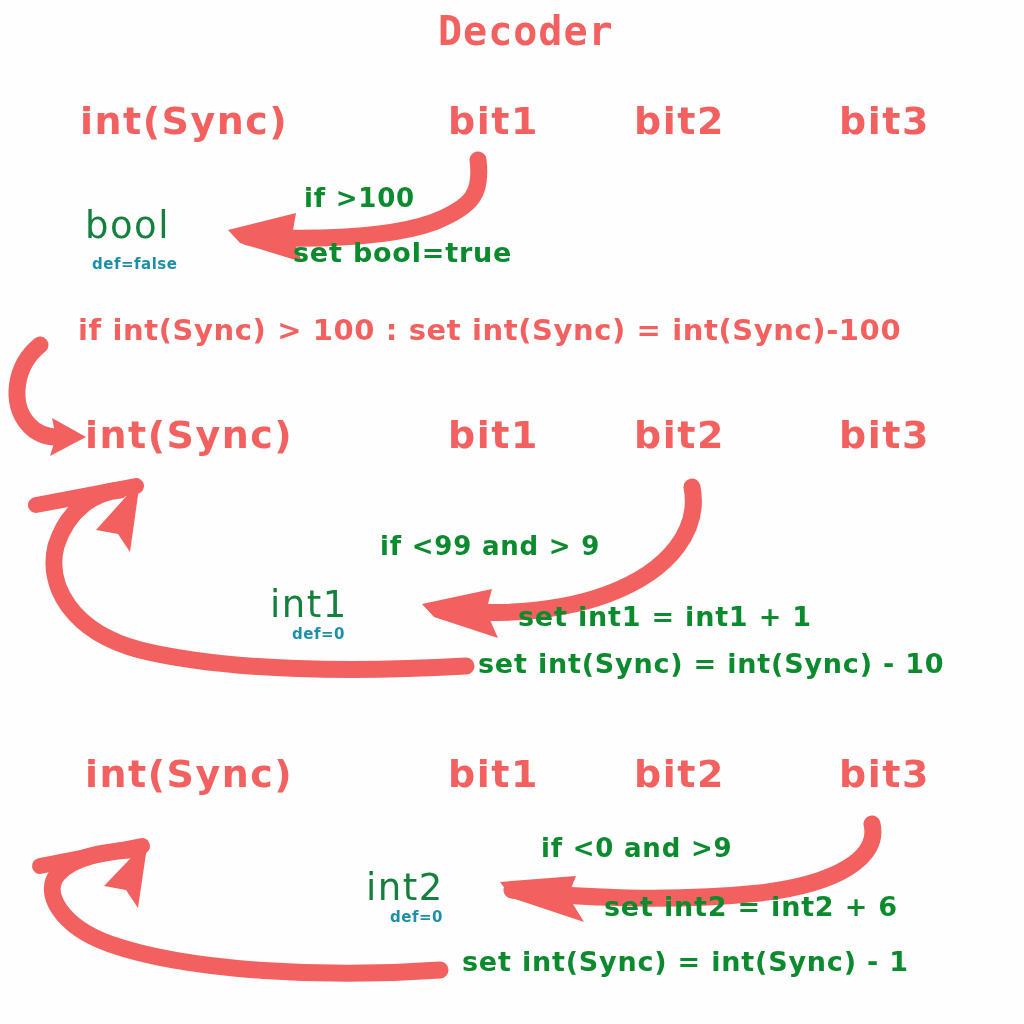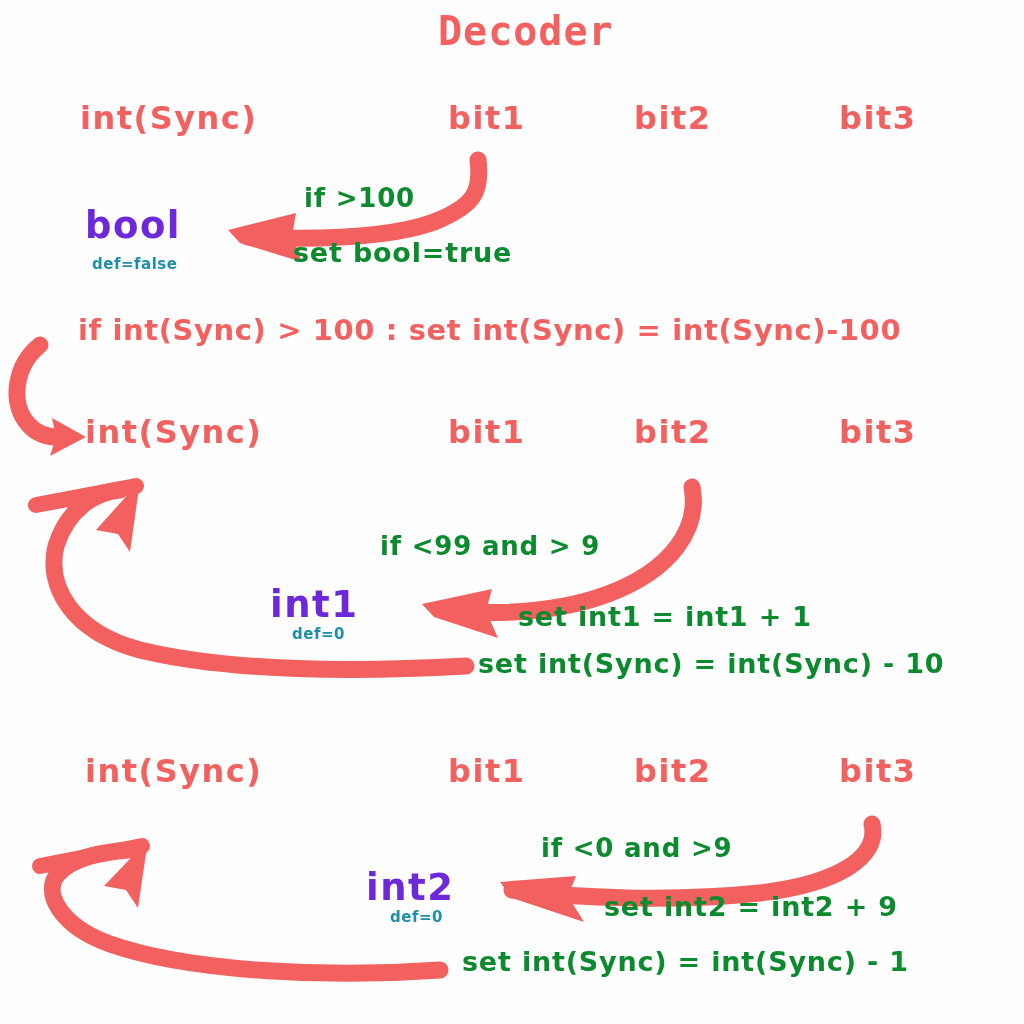--- a/index.html
+++ b/index.html
@@ -23,38 +23,38 @@
     font-family: "DejaVu Sans Mono", monospace;
     color: #f2615f;
     font-size: 40px;
     font-weight: 700;
     letter-spacing: 1px;
     white-space: nowrap;
   }
   .hdr {
     font-family: "DejaVu Sans", sans-serif;
     color: #f2615f;
-    font-size: 32px;
+    font-size: 38px;
     font-weight: 700;
     letter-spacing: 1.5px;
     white-space: nowrap;
   }
   .expr-red {
     font-family: "DejaVu Sans", sans-serif;
     color: #f2615f;
     font-size: 29px;
     font-weight: 600;
     letter-spacing: 0.6px;
     white-space: nowrap;
   }
   .var {
     font-family: "DejaVu Sans", sans-serif;
-    color: #6d28d9;
+    color: #15803d;
     font-size: 37px;
-    font-weight: 700;
+    font-weight: 400;
     letter-spacing: 1.5px;
     white-space: nowrap;
   }
   .var-def {
     font-family: "DejaVu Sans", sans-serif;
     color: #1e8fa8;
     font-size: 15px;
     font-weight: 700;
     letter-spacing: 0.5px;
     white-space: nowrap;
@@ -165,16 +165,16 @@
   <div class="abs hdr" style="left:85px; top:752px;">int(Sync)</div>
   <div class="abs hdr" style="left:448px; top:752px;">bit1</div>
   <div class="abs hdr" style="left:634px; top:752px;">bit2</div>
   <div class="abs hdr" style="left:839px; top:752px;">bit3</div>
 
   <div class="abs cond" style="left:529px; top:833px;text-align:right;">if &lt;0 and &gt;9</div>
 
   <div class="abs var" style="left:366px; top:866px;">int2</div>
   <div class="abs var-def" style="left:390px; top:908px;">def=0</div>
 
-  <div class="abs act" style="left:604px; top:891px;">set int2 = int2 + 9</div>
+  <div class="abs act" style="left:604px; top:891px;">set int2 = int2 + 6</div>
   <div class="abs act" style="left:462px; top:946px;">set int(Sync) = int(Sync) - 1</div>
 
 </div>
 
 </body></html>

